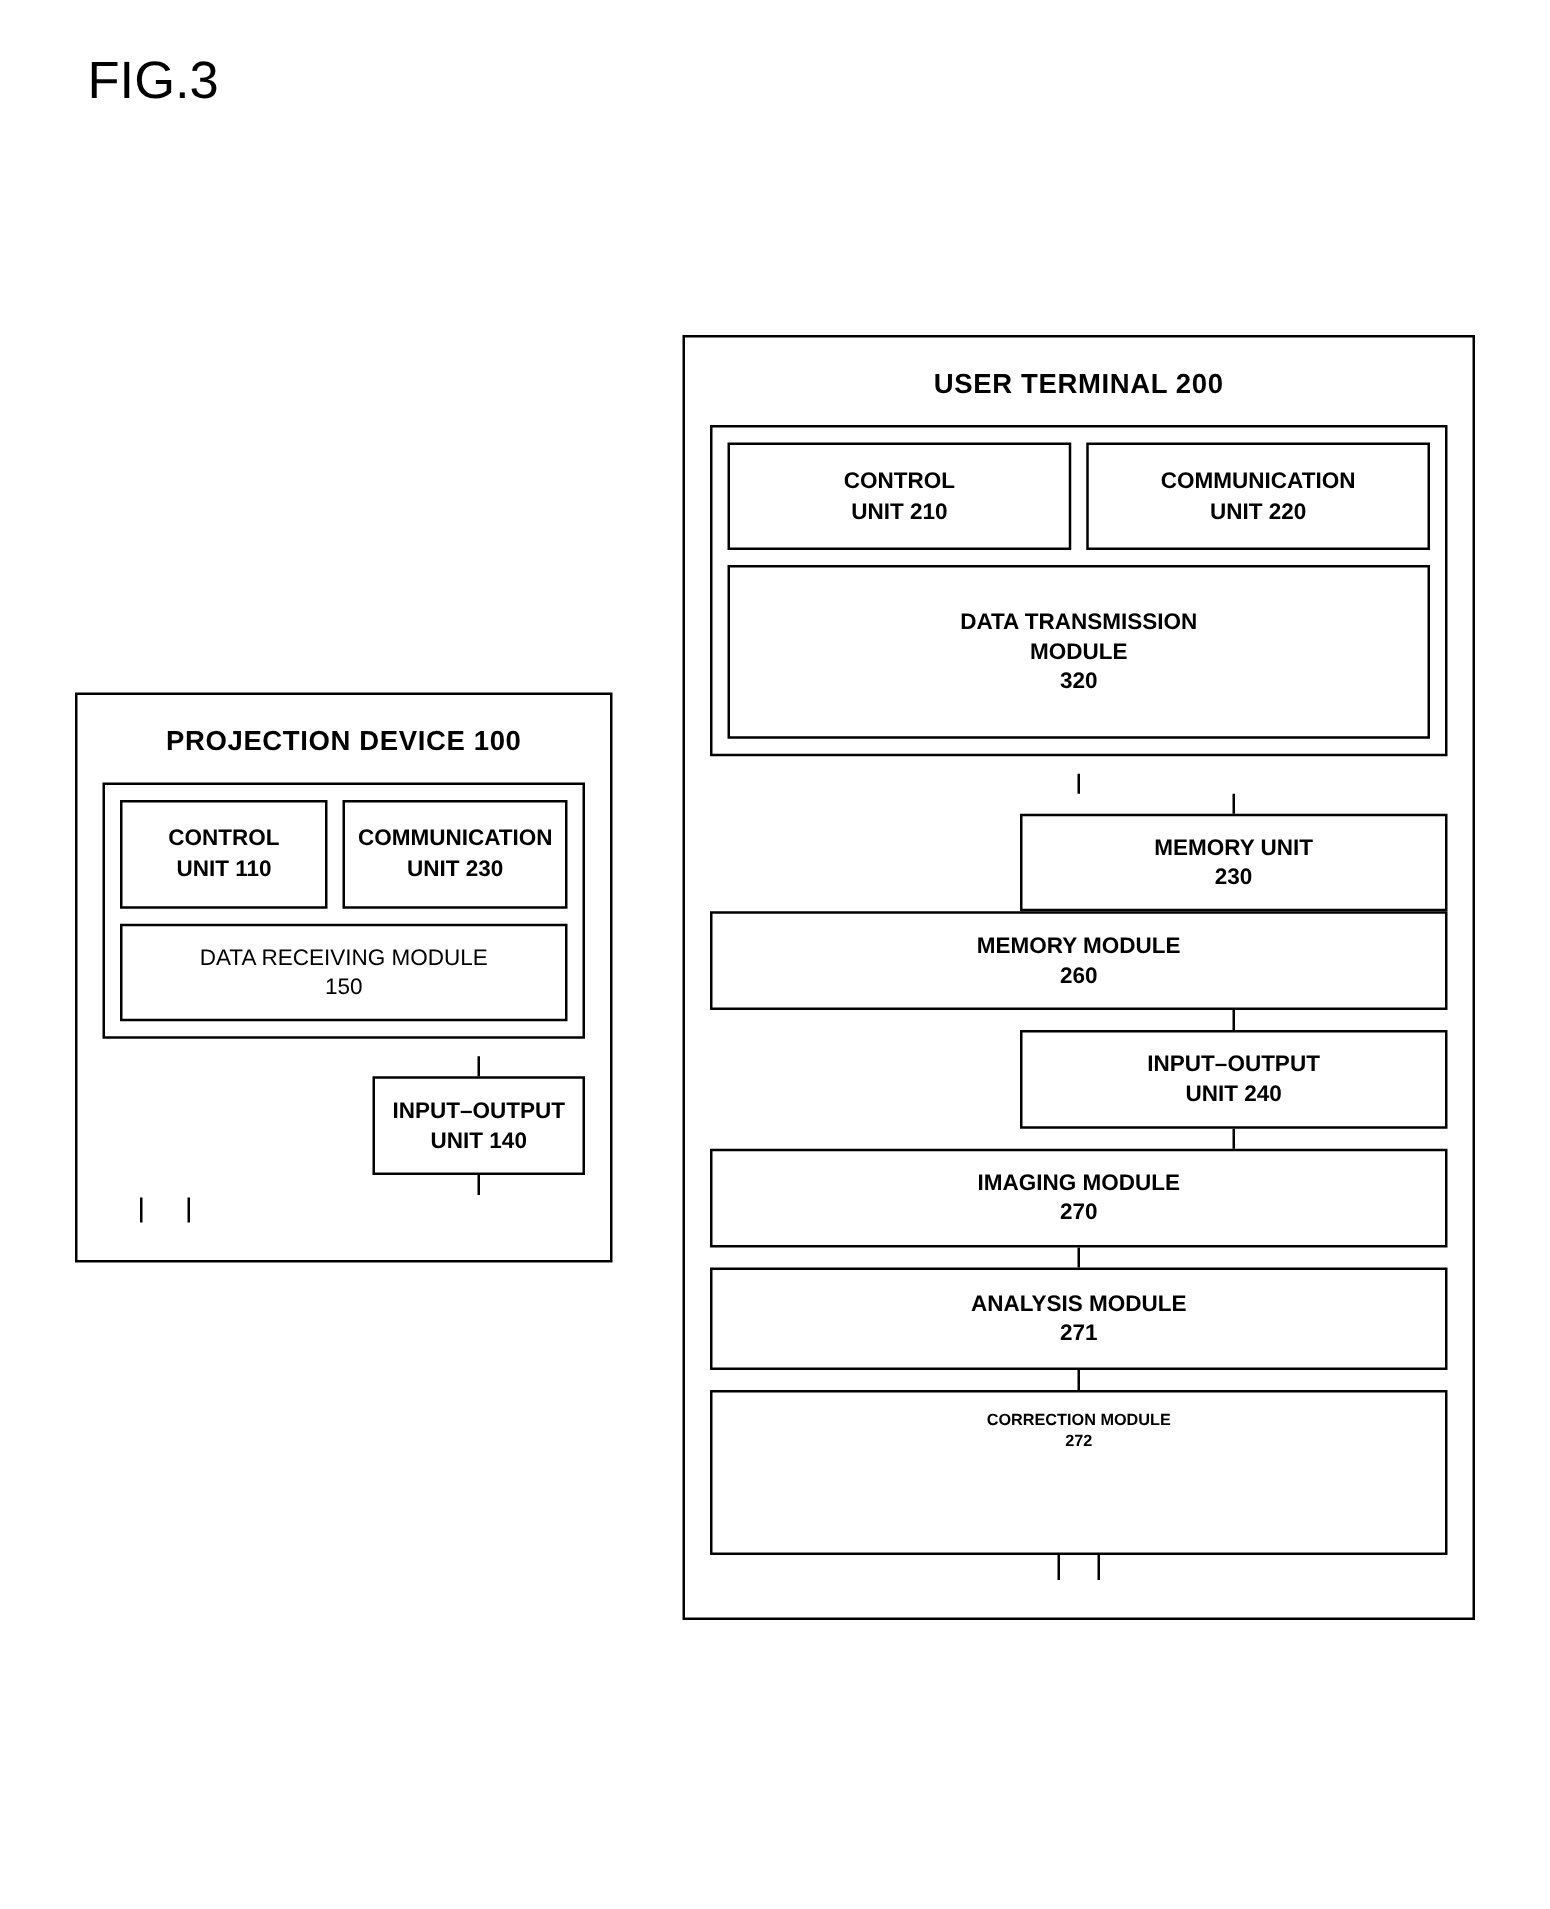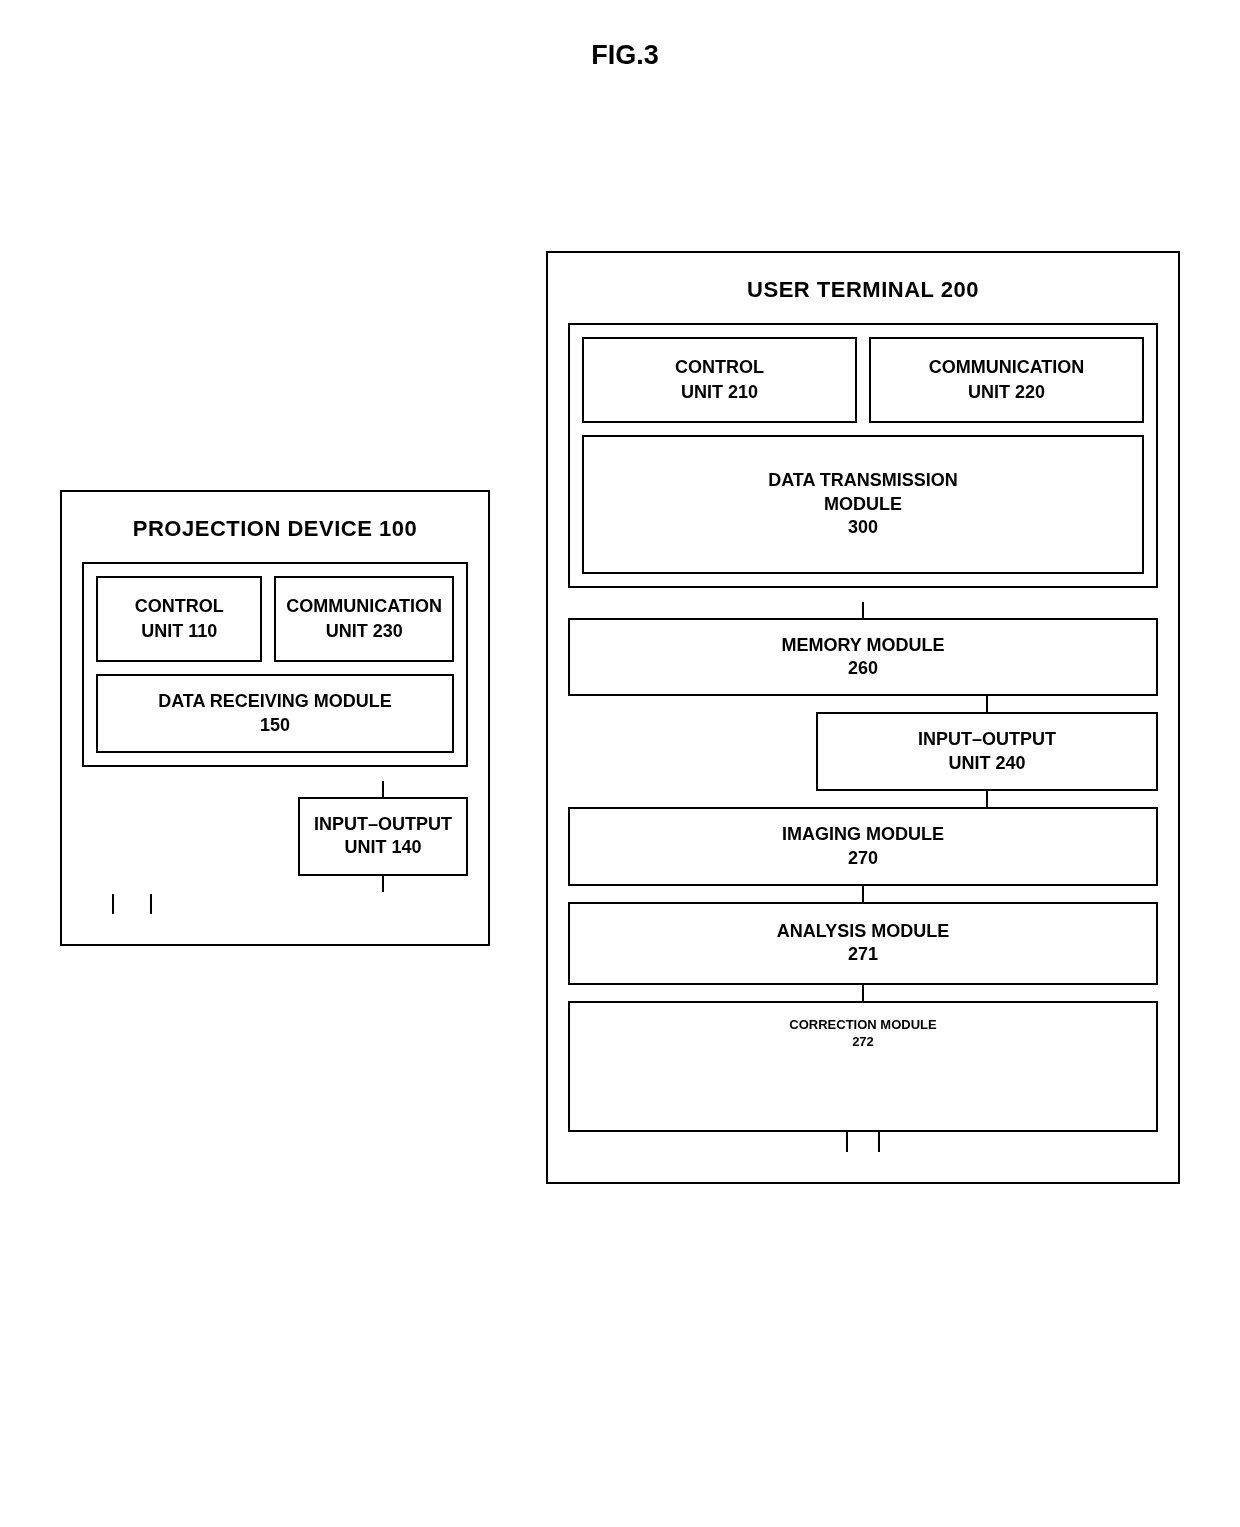--- a/index.html
+++ b/index.html
@@ -10,25 +10,24 @@
 
     body {
       background: #ffffff;
       font-family: Arial, sans-serif;
       width: 1240px;
       min-height: 1527px;
       padding: 40px 60px;
     }
 
     .fig-label {
-      font-size: 27px;
-      font-weight: bold;
+      font-size: 42px;
+      font-weight: normal;
       margin-bottom: 180px;
       margin-left: 10px;
-      text-align: center;
     }
 
     .diagram-container {
       display: flex;
       flex-direction: row;
       gap: 56px;
       align-items: center;
     }
 
     .device-box {
@@ -83,21 +82,21 @@
         <div class="pd-unit-box">
           <span>CONTROL</span><br>
           <span>UNIT 110</span>
         </div>
         <div class="pd-unit-box">
           <span>COMMUNICATION</span><br>
           <span>UNIT 230</span>
         </div>
       </div>
 
-      <div style="border: 2px solid #000; padding: 14px; text-align:center; font-size:18px; font-weight:bold; line-height:1.3;">
+      <div style="border: 2px solid #000; padding: 14px; text-align:center; font-size:18px; font-weight:normal; line-height:1.3;">
         <span>DATA RECEIVING MODULE</span><br>
         <span>150</span>
       </div>
     </div>
 
     <div style="display:flex; gap:12px; margin-bottom:0;">
 
       <div style="flex:1.2;"></div>
 
       <div style="flex:1; display:flex; flex-direction:column; align-items:center;">
@@ -130,27 +129,36 @@
           <span>UNIT 210</span>
         </div>
         <div class="pd-unit-box" style="flex:1;">
           <span>COMMUNICATION</span><br>
           <span>UNIT 220</span>
         </div>
       </div>
       <div style="border: 2px solid #000; padding: 32px; text-align:center; font-size:18px; font-weight:bold; line-height:1.3;">
         <span>DATA TRANSMISSION</span><br>
         <span>MODULE</span><br>
-        <span>300</span>
+        <span>320</span>
       </div>
     </div>
 
     <div style="width:2px; height:16px; background:#000; margin:0 auto;"></div>
 
 
+    <div style="display:flex; flex-direction:row; justify-content:flex-end; margin-top:0;">
+      <div style="display:flex; flex-direction:column; align-items:center; width:58%;">
+        <div style="width:2px; height:16px; background:#000;"></div>
+        <div style="border: 2px solid #000; padding: 14px; text-align:center; font-size:18px; font-weight:bold; line-height:1.3; width:100%;">
+          <span>MEMORY UNIT</span><br>
+          <span>230</span>
+        </div>
+      </div>
+    </div>
 
     <div style="border: 2px solid #000; padding: 14px; text-align:center; font-size:18px; font-weight:bold; line-height:1.3; margin-top:0;">
       <span>MEMORY MODULE</span><br>
       <span>260</span>
     </div>
 
     <div style="display:flex; flex-direction:row; justify-content:flex-end; margin-top:0;">
       <div style="display:flex; flex-direction:column; align-items:center; width:58%;">
         <div style="width:2px; height:16px; background:#000;"></div>
         <div style="border: 2px solid #000; padding: 14px; text-align:center; font-size:18px; font-weight:bold; line-height:1.3; width:100%;">

